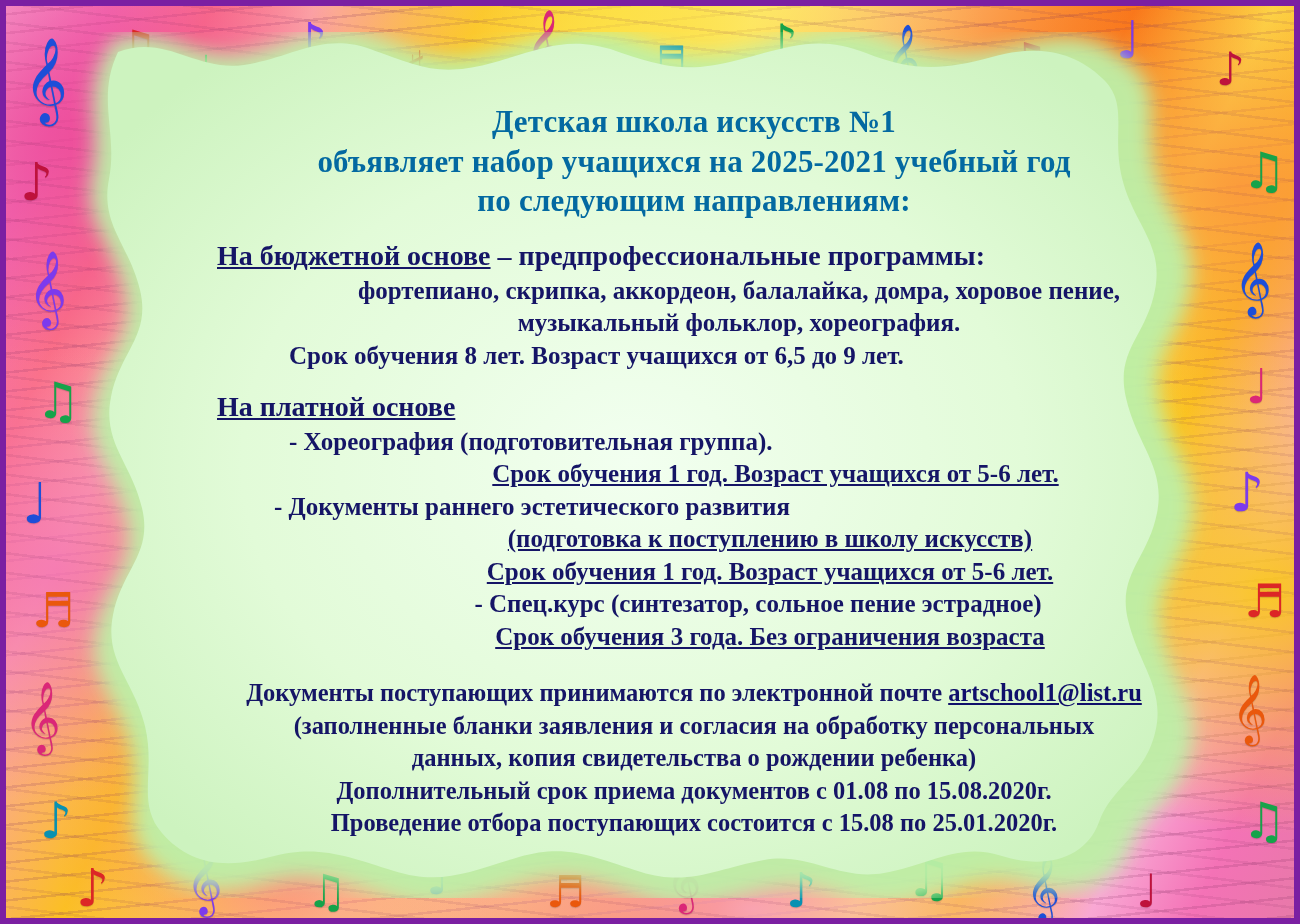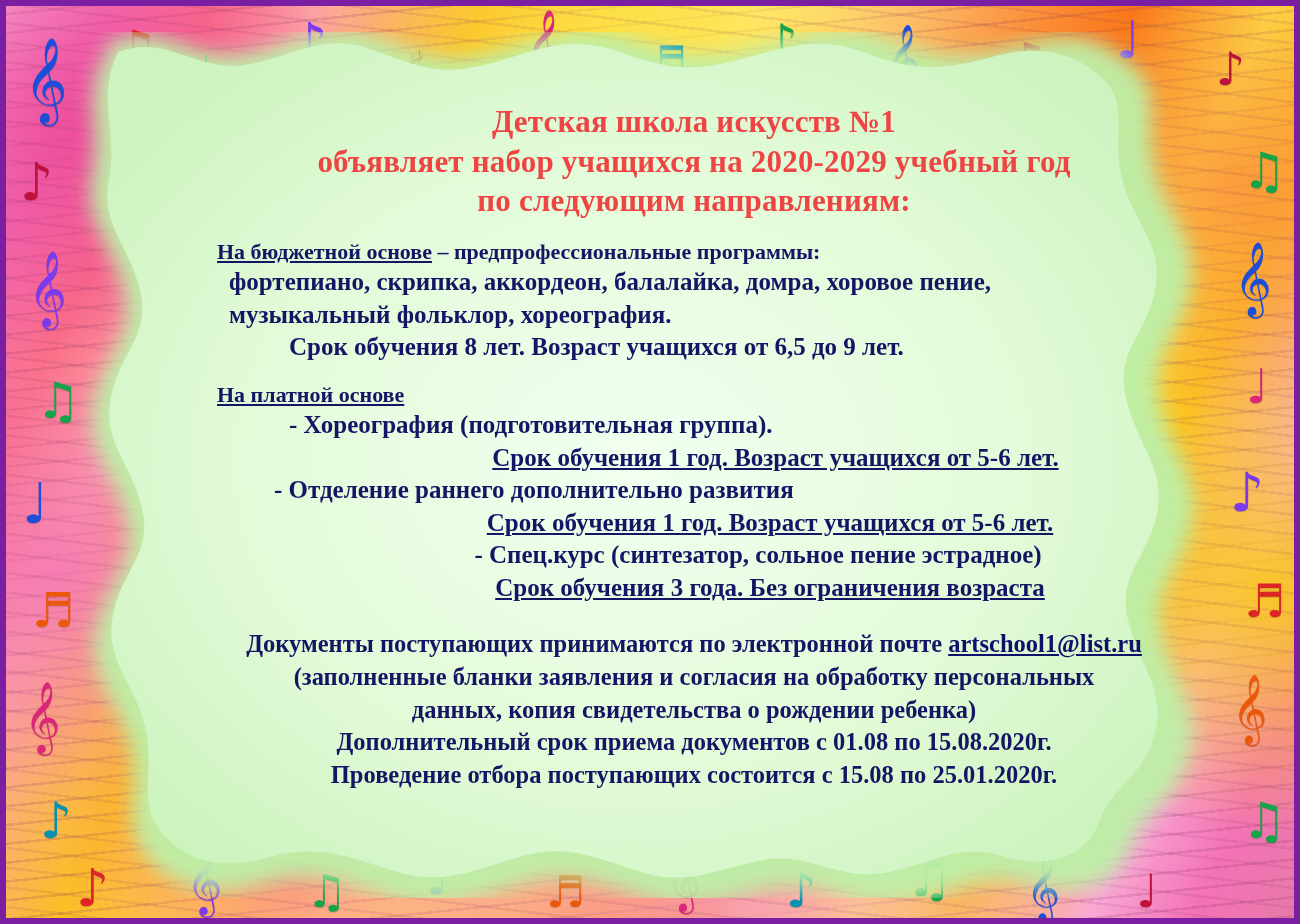--- a/index.html
+++ b/index.html
@@ -83,39 +83,39 @@
     top: 70px;
     width: 1110px;
     height: 790px;
     color: #151566;
     font-weight: bold;
     text-align: center;
   }
   .title {
     font-size: 31px;
     line-height: 1.28;
-    color: #ef4444;
+    color: #0369a1;
     margin-bottom: 16px;
     letter-spacing: .2px;
   }
   .title div { white-space: nowrap; }
   .block { margin-bottom: 6px; }
   .line {
     font-size: 25px;
     line-height: 1.3;
     white-space: nowrap;
   }
   .underline { text-decoration: underline; }
   .sect-head {
     text-align: left;
     padding-left: 78px;
-    font-size: 22px;
+    font-size: 28px;
     line-height: 1.34;
   }
-  .indent-1 { padding-left: 90px; text-align: left; }
+  .indent-1 { padding-left: 90px; text-align: center; }
   .indent-2 { padding-left: 150px; text-align: left; }
   .indent-3 { padding-left: 125px; text-align: center; text-decoration: underline; }
   .gap-sm { height: 10px; }
   .gap-md { height: 18px; }
   .email {
     text-decoration: underline;
     color: #10106b;
   }
   .footer-line {
     font-size: 24.5px;
@@ -221,42 +221,43 @@
            C92,771 112,740 101,694 C90,648 60,629 69,583
            C78,537 109,522 98,476 C87,430 58,411 67,365
            C76,319 107,304 96,258 C85,212 56,193 65,147
            C74,101 52,66 74,20 Z"></path>
     </svg>
 
     <div class="content">
 
       <div class="title">
         <div>Детская школа искусств №1</div>
-        <div>объявляет набор учащихся на 2020-2029 учебный год</div>
+        <div>объявляет набор учащихся на 2025-2021 учебный год</div>
         <div>по следующим направлениям:</div>
       </div>
 
       <div class="block">
         <div class="line sect-head">
           <span class="underline">На бюджетной основе</span><span> – предпрофессиональные программы:</span>
         </div>
         <div class="line indent-1">фортепиано,  скрипка,  аккордеон,  балалайка,  домра,  хоровое пение,</div>
         <div class="line indent-1">музыкальный фольклор, хореография.</div>
         <div class="line indent-2">Срок обучения 8 лет. Возраст учащихся от 6,5 до 9 лет.</div>
       </div>
 
       <div class="gap-sm"></div>
 
       <div class="block">
         <div class="line sect-head">
           <span class="underline">На платной  основе</span>
         </div>
         <div class="line indent-2">- Хореография (подготовительная  группа).</div>
         <div class="line indent-3" style="padding-left:163px;">Срок обучения 1 год. Возраст учащихся от 5-6 лет.</div>
-        <div class="line indent-2" style="padding-left:135px;">- Отделение раннего дополнительно развития</div>
+        <div class="line indent-2" style="padding-left:135px;">- Документы раннего эстетического развития</div>
+        <div class="line indent-3" style="padding-left:152px;">(подготовка к поступлению в школу искусств)</div>
         <div class="line indent-3" style="padding-left:152px;">Срок обучения 1 год. Возраст учащихся от 5-6 лет.</div>
         <div class="line indent-2" style="padding-left:128px;text-align:center;">- Спец.курс (синтезатор,  сольное пение эстрадное)</div>
         <div class="line indent-3" style="padding-left:152px;">Срок обучения 3 года. Без ограничения возраста</div>
       </div>
 
       <div class="gap-md"></div>
 
       <div class="block">
         <div class="footer-line">
           <span>Документы поступающих принимаются по электронной почте </span><a class="email" href="#">artschool1@list.ru</a>

